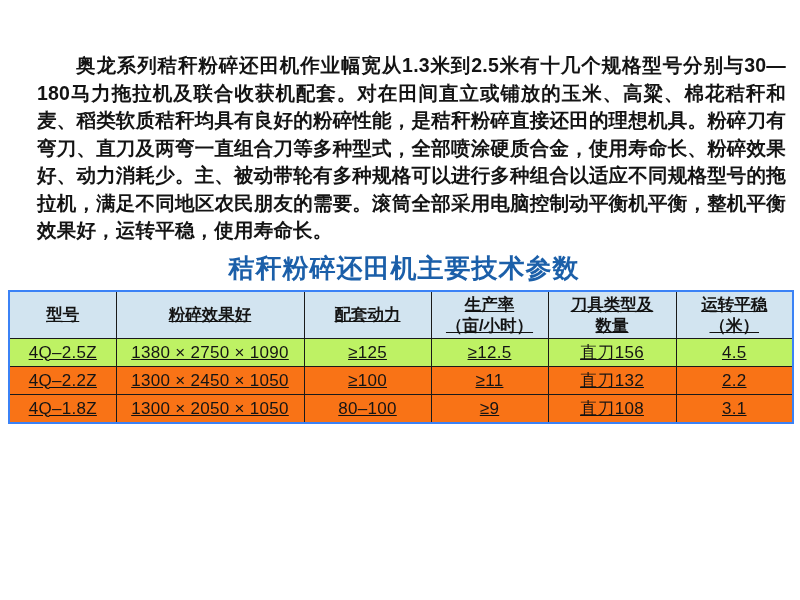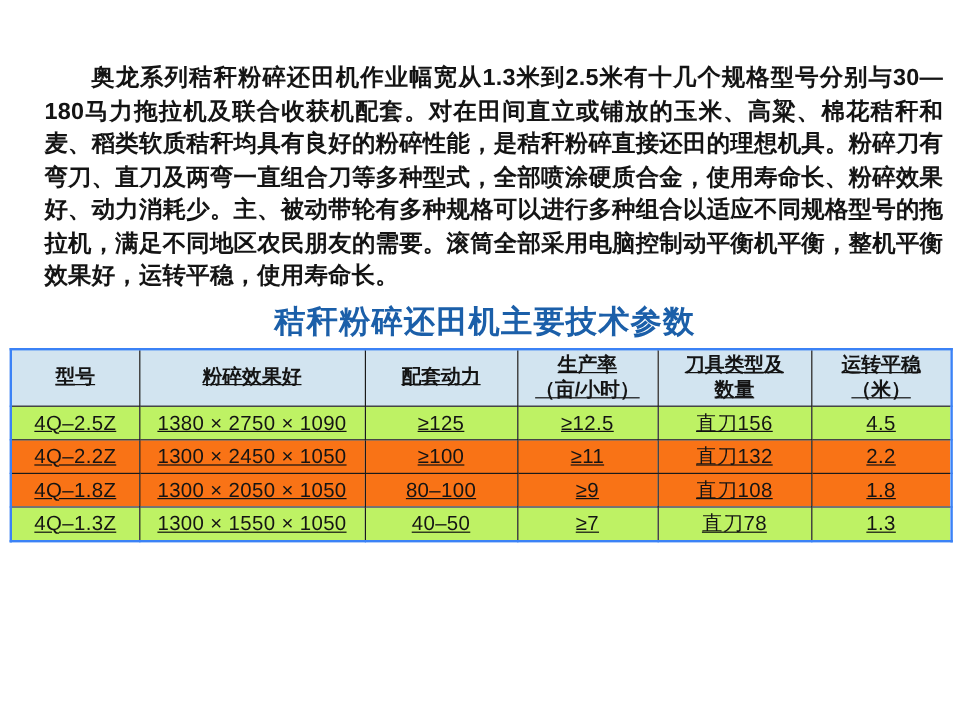--- a/index.html
+++ b/index.html
@@ -128,25 +128,17 @@
         <td>≥11</td>
         <td>直刀132</td>
         <td>2.2</td>
       </tr>
       <tr class="alt">
         <td>4Q–1.8Z</td>
         <td>1300 × 2050 × 1050</td>
         <td>80–100</td>
         <td>≥9</td>
         <td>直刀108</td>
-        <td>1.8</td>
-      </tr>
-      <tr>
-        <td>4Q–1.3Z</td>
-        <td>1300 × 1550 × 1050</td>
-        <td>40–50</td>
-        <td>≥7</td>
-        <td>直刀78</td>
-        <td>1.3</td>
+        <td>3.1</td>
       </tr>
     </tbody>
   </table>
 </div>
 
 </body></html>

